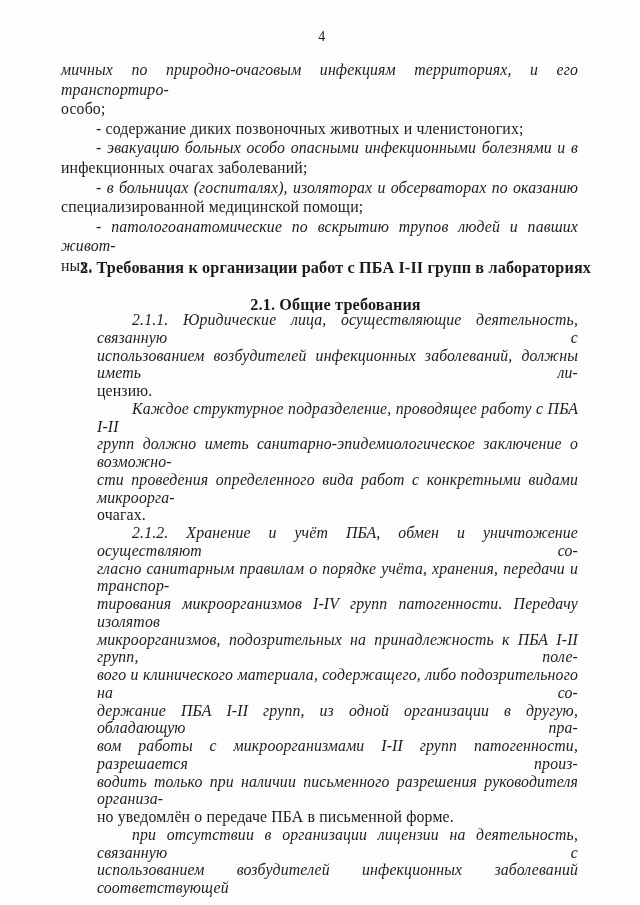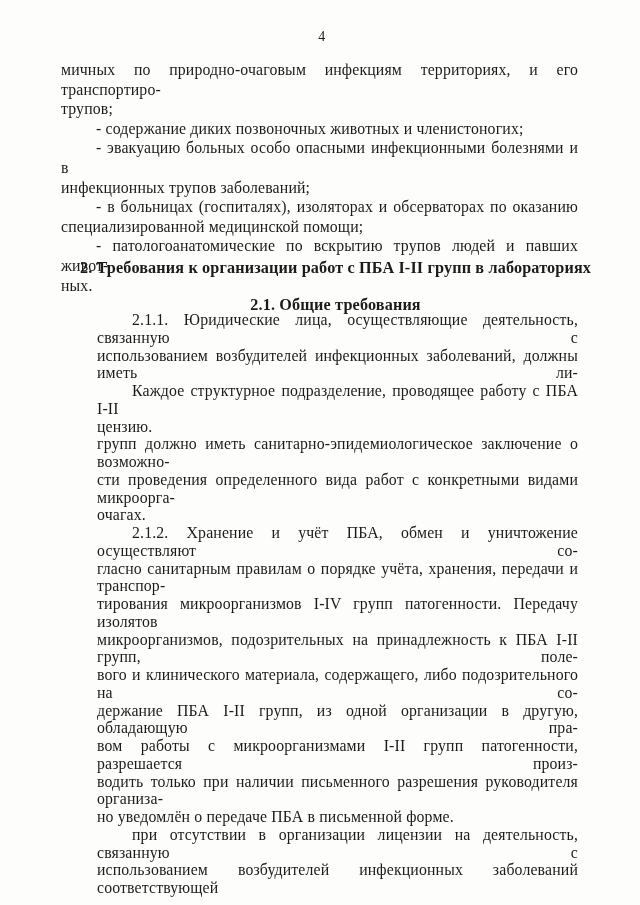--- a/index.html
+++ b/index.html
@@ -35,20 +35,21 @@
   .main-block { top: 311px; }
   .main-block .ln { line-height: 17.75px; margin-left: 36px; }
   .ln {
     font-size: 15.8px;
     letter-spacing: 0.15px;
     white-space: normal;
   }
   .j {
     text-align: justify;
     text-align-last: justify;
+    font-style: italic;
   }
   .l { text-align: left; }
   .ind { text-indent: 35px; }
   .heading {
     position: absolute;
     left: 61px;
     width: 517px;
     margin: 16px;
     text-align: center;
     font-weight: bold;
@@ -61,38 +62,38 @@
 </style>
 </head>
 <body>
 
 <div class="page">
 
   <div class="page-number">4</div>
 
   <div class="textcol top-block">
     <div class="ln j">мичных по природно-очаговым инфекциям территориях, и его транспортиро-</div>
-    <div class="ln l">трупов;</div>
+    <div class="ln l">особо;</div>
     <div class="ln l ind">- содержание диких позвоночных животных и членистоногих;</div>
     <div class="ln j ind">- эвакуацию больных особо опасными инфекционными болезнями и в</div>
-    <div class="ln l">инфекционных трупов заболеваний;</div>
+    <div class="ln l">инфекционных очагах заболеваний;</div>
     <div class="ln j ind">- в больницах (госпиталях), изоляторах и обсерваторах по оказанию</div>
     <div class="ln l">специализированной медицинской помощи;</div>
     <div class="ln j ind">- патологоанатомические по вскрытию трупов людей и павших живот-</div>
     <div class="ln l">ных.</div>
   </div>
 
   <h1 class="heading h-main">2. Требования к организации работ с ПБА I-II групп в лабораториях</h1>
   <h2 class="heading h-sub">2.1. Общие требования</h2>
 
   <div class="textcol main-block">
     <div class="ln j ind">2.1.1. Юридические лица, осуществляющие деятельность, связанную с</div>
     <div class="ln j">использованием возбудителей инфекционных заболеваний, должны иметь ли-</div>
+    <div class="ln l">цензию.</div>
     <div class="ln j ind">Каждое структурное подразделение, проводящее работу с ПБА I-II</div>
-    <div class="ln l">цензию.</div>
     <div class="ln j">групп должно иметь санитарно-эпидемиологическое заключение о возможно-</div>
     <div class="ln j">сти проведения определенного вида работ с конкретными видами микроорга-</div>
     <div class="ln l">очагах.</div>
     <div class="ln j ind">2.1.2. Хранение и учёт ПБА, обмен и уничтожение осуществляют со-</div>
     <div class="ln j">гласно санитарным правилам о порядке учёта, хранения, передачи и транспор-</div>
     <div class="ln j">тирования микроорганизмов I-IV групп патогенности. Передачу изолятов</div>
     <div class="ln j">микроорганизмов, подозрительных на принадлежность к ПБА I-II групп, поле-</div>
     <div class="ln j">вого и клинического материала, содержащего, либо подозрительного на со-</div>
     <div class="ln j">держание ПБА I-II групп, из одной организации в другую, обладающую пра-</div>
     <div class="ln j">вом работы с микроорганизмами I-II групп патогенности, разрешается произ-</div>

